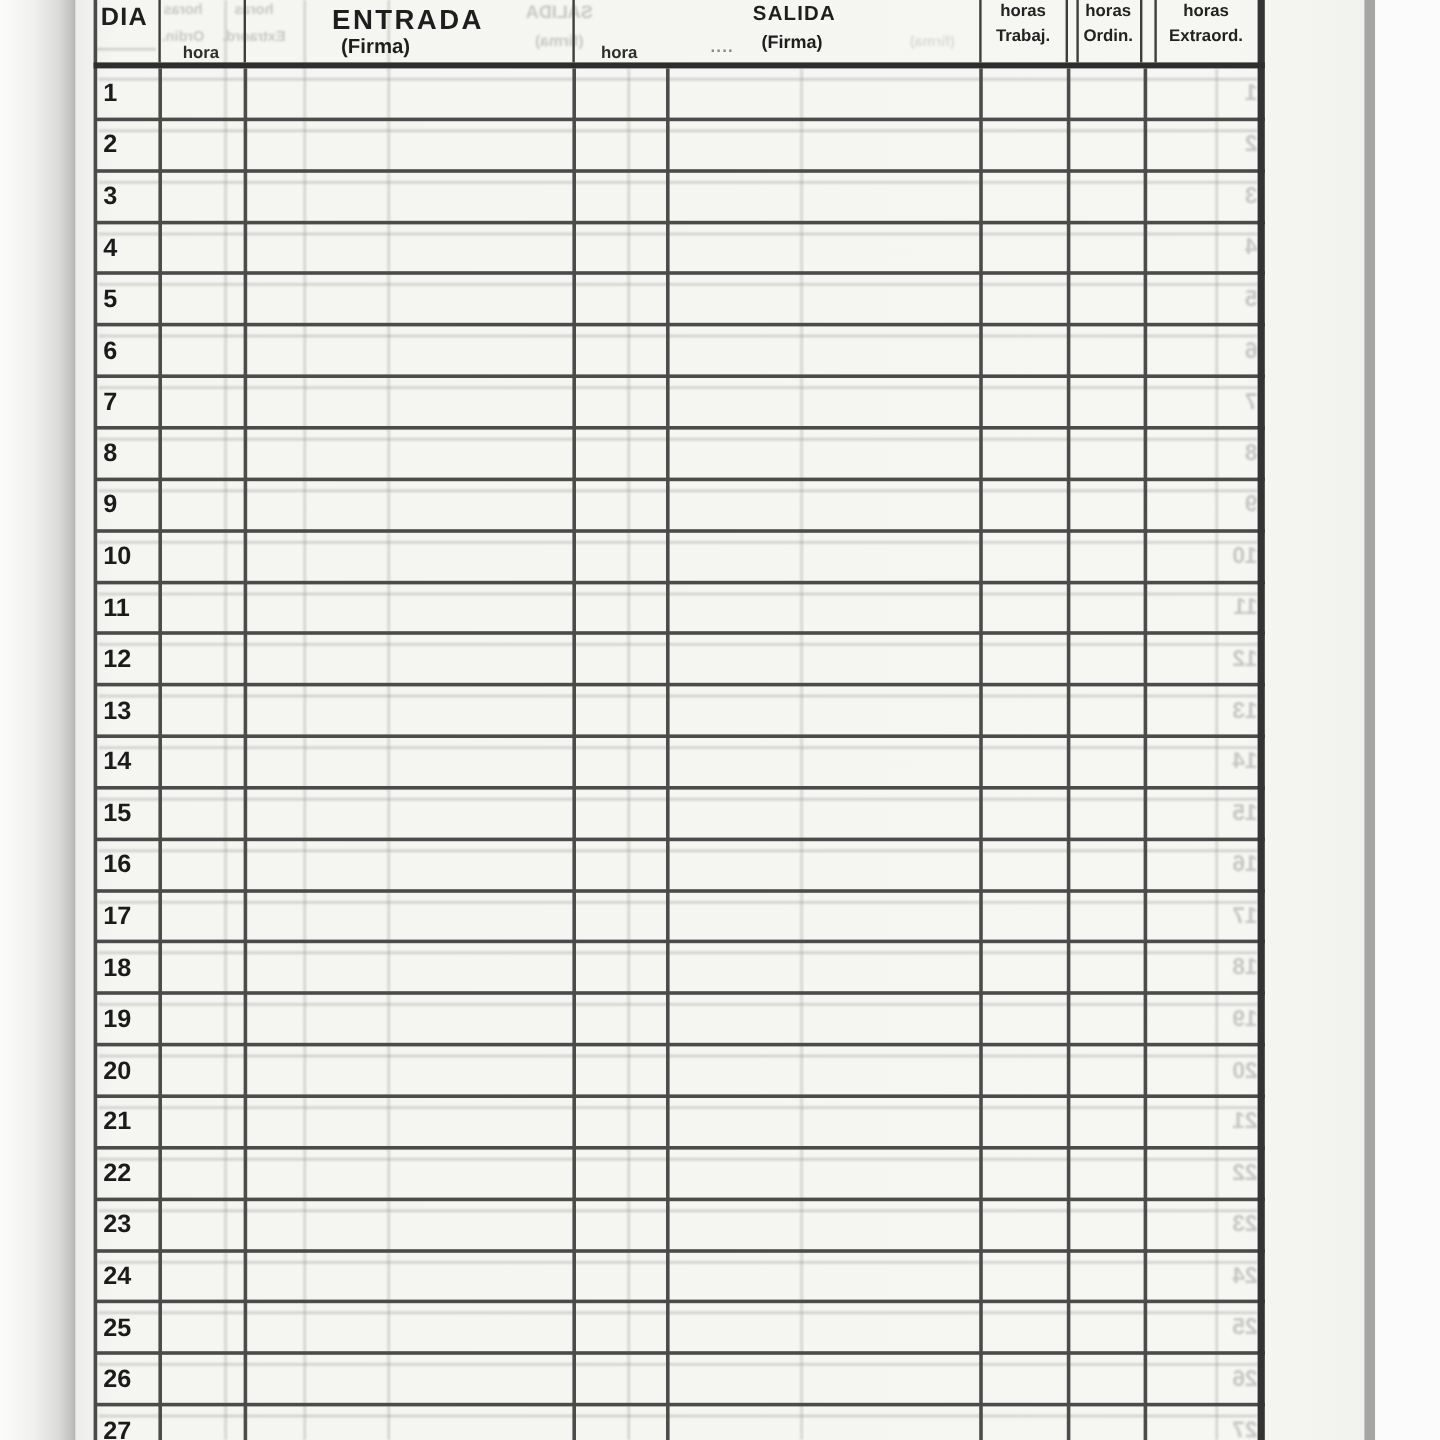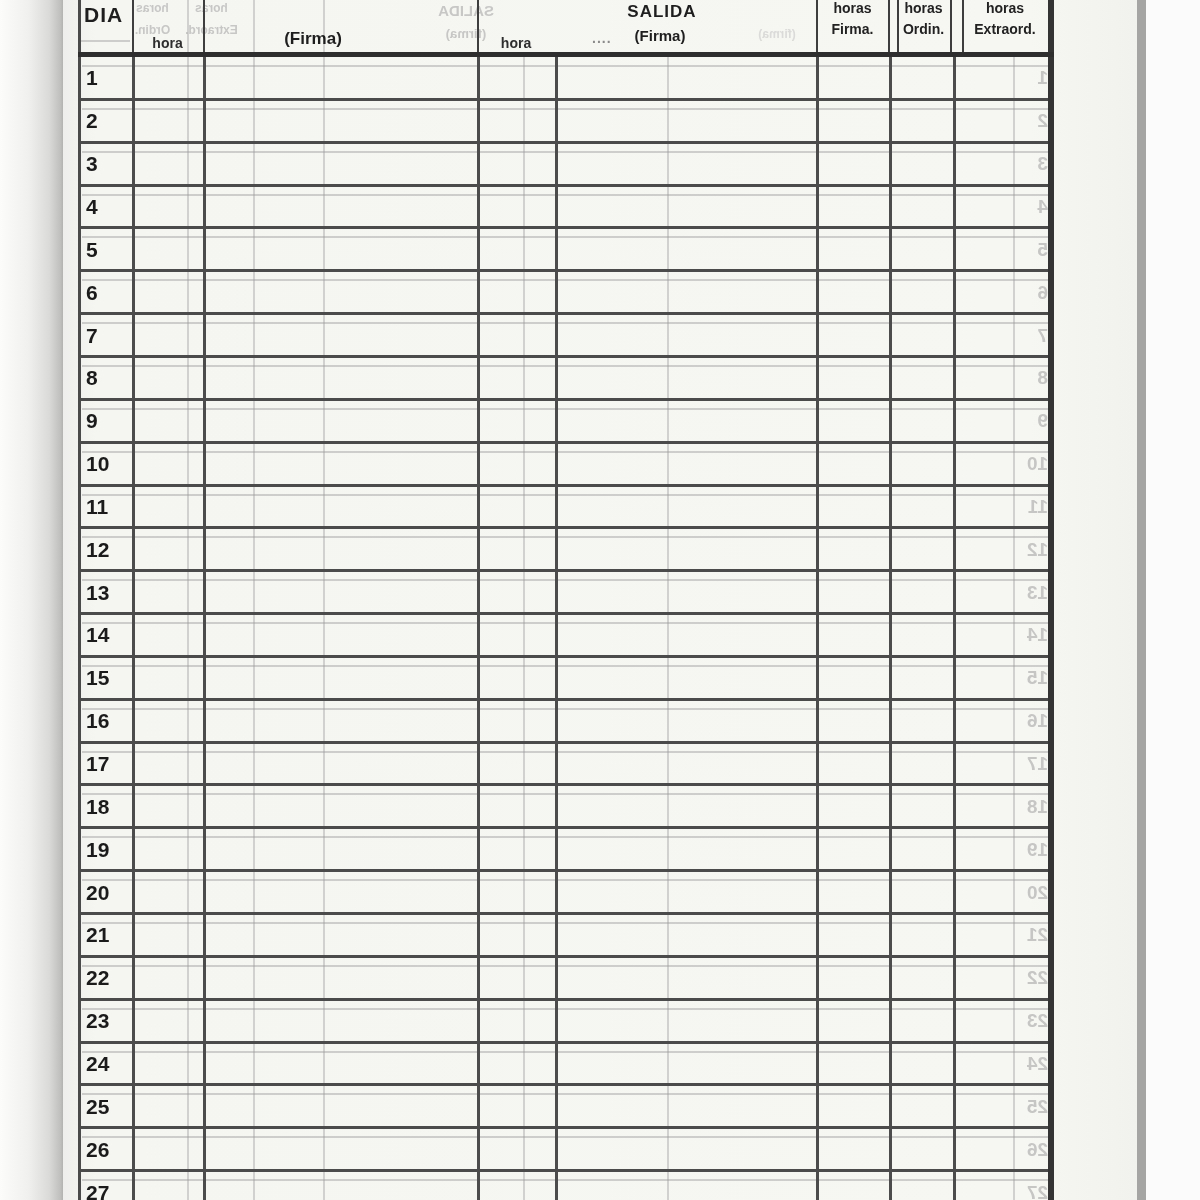--- a/index.html
+++ b/index.html
@@ -132,29 +132,30 @@
         <div class="abs gnum" style="left: 1008px; top: 1128.25px; width: 40px; height: 42.85px; display: flex; align-items: center;">26</div>
         <div class="abs ghline" style="left: 82px; top: 1179.1px; width: 966px;"></div>
         <div class="abs gnum" style="left: 1008px; top: 1171.1px; width: 40px; height: 42.85px; display: flex; align-items: center;">27</div>
       </div>
   </div>
 
   <div class="abs table-layer">
 
     <div class="abs hdr-label dia">DIA</div>
     <div class="abs hdr-label hora-e">hora</div>
+    <div class="abs hdr-label entrada">ENTRADA</div>
     <div class="abs hdr-label firma-e">(Firma)</div>
     <div class="abs hdr-label hora-s">hora</div>
     <div class="abs hdr-label salida">SALIDA</div>
     <div class="abs dots-s">....</div>
     <div class="abs hdr-label firma-s">(Firma)</div>
 
     <div class="abs hbox hbox-trabaj">
       <div>horas</div>
-      <div>Firma.</div>
+      <div>Trabaj.</div>
     </div>
     <div class="abs hbox hbox-ordin">
       <div>horas</div>
       <div>Ordin.</div>
     </div>
     <div class="abs hbox hbox-extraord">
       <div>horas</div>
       <div>Extraord.</div>
     </div>
 

